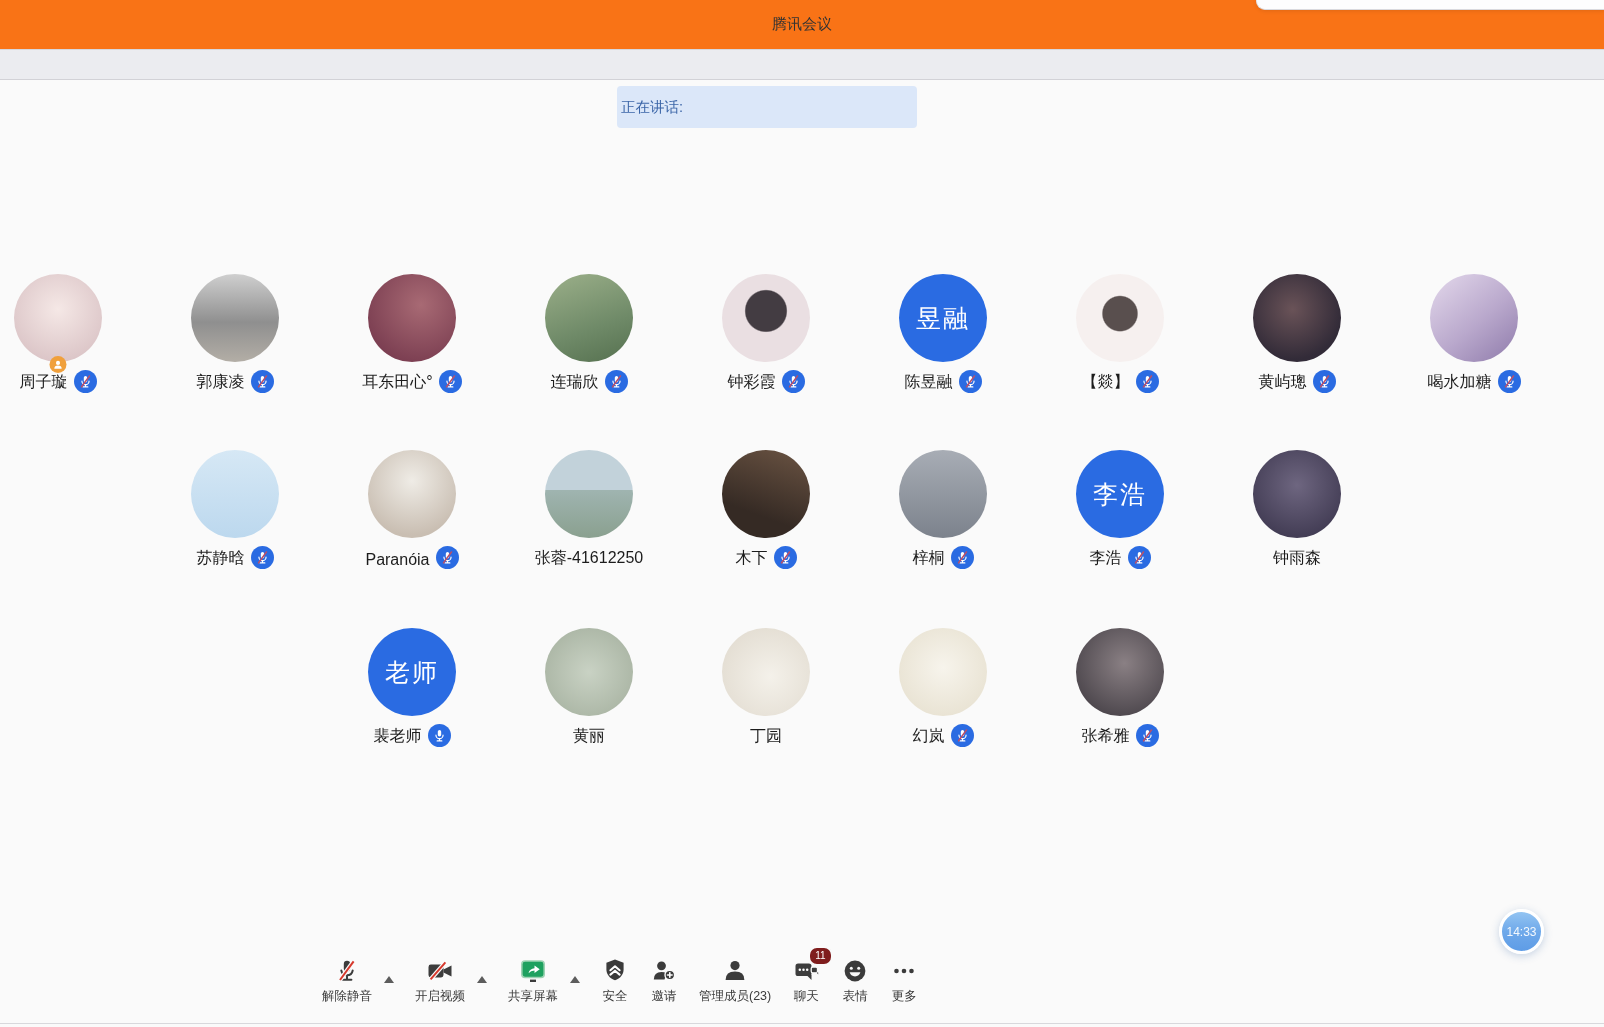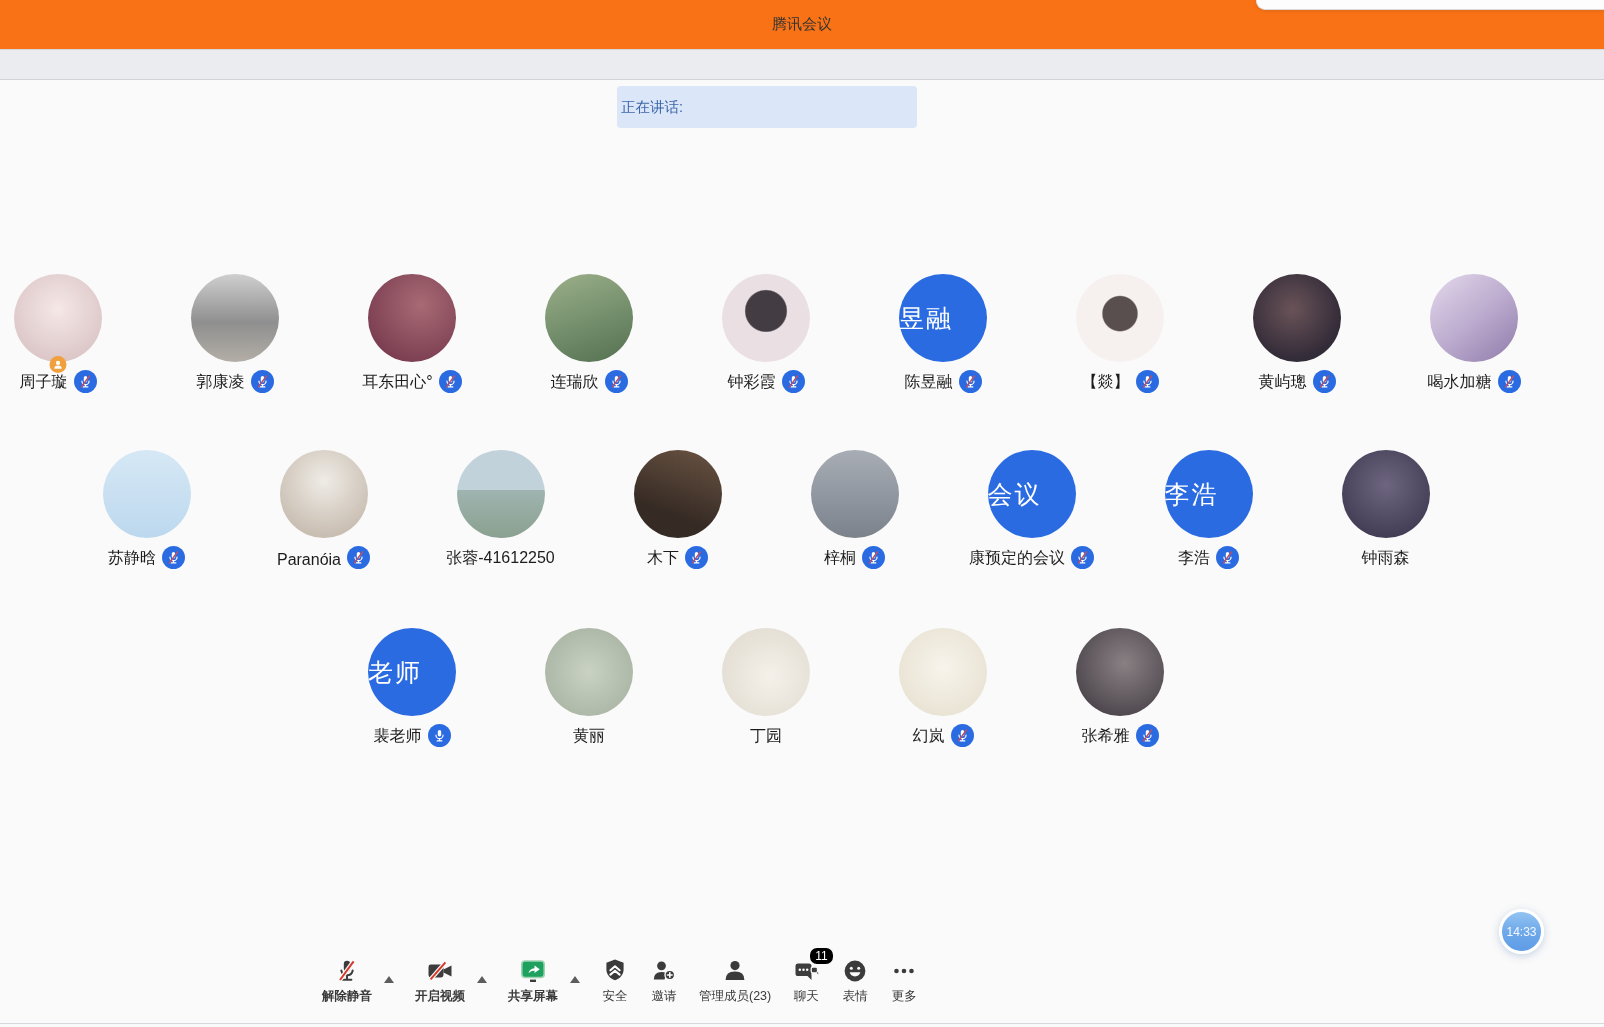--- a/index.html
+++ b/index.html
@@ -17,43 +17,43 @@
 
   
   .banner{position:absolute;top:86px;left:617px;width:300px;height:42px;background:#dbe7f9;
     border-radius:4px;display:flex;align-items:center;padding-left:4px;box-sizing:border-box;
     font-size:14.5px;color:#3c66a8;}
 
   
   .p-row{position:absolute;left:0;right:0;display:flex;justify-content:center;transform:translateX(-36px);}
   .cell{width:177px;display:flex;flex-direction:column;align-items:center;}
   .avatar{position:relative;width:88px;height:88px;border-radius:50%;background:#ddd;flex:none;
-    display:flex;align-items:center;justify-content:flex-start;}
+    display:flex;align-items:center;justify-content:center;}
   .avatar-blue{background:#2a6be2 !important;}
   .avatar-text{display:none;color:#fff;font-size:25px;letter-spacing:2px;white-space:nowrap;}
   .avatar-blue .avatar-text{display:block;}
   .host-badge{position:absolute;left:50%;bottom:-11px;transform:translateX(-50%);
     width:17px;height:17px;border-radius:50%;background:#f0a03c;display:flex;align-items:center;justify-content:center;}
   .host-badge svg{width:11px;height:11px;}
   .name-row{margin-top:7px;display:flex;align-items:flex-end;gap:6px;height:24px;}
   .pname{font-size:16px;color:#1c1c1c;white-space:nowrap;}
   .mic{width:23px;height:23px;border-radius:50%;background:#2a6be2;flex:none;
     display:flex;align-items:center;justify-content:center;}
   .mic svg{width:17px;height:17px;}
 
   
   .toolbar{position:absolute;left:322px;bottom:22px;display:flex;align-items:flex-end;gap:21px;}
-  .tb-group{display:flex;align-items:flex-end;gap:12px;font-weight:bold;}
+  .tb-group{display:flex;align-items:flex-end;gap:12px;}
   .tb-item{display:flex;flex-direction:column;align-items:center;gap:3px;cursor:pointer;}
   .tb-icon{height:30px;display:flex;align-items:flex-end;justify-content:center;position:relative;}
   .tb-icon svg{width:28px;height:28px;display:block;}
   .tb-label{font-size:12.5px;color:#3a3a3a;white-space:nowrap;}
   .tb-arrow{width:0;height:0;border-left:5px solid transparent;border-right:5px solid transparent;
     border-bottom:7px solid #5c5c5c;margin-bottom:22px;}
-  .chat-badge{position:absolute;top:-9px;left:16px;background:#000000;color:#fff;font-size:12px;
+  .chat-badge{position:absolute;top:-9px;left:16px;background:#7f1d1d;color:#fff;font-size:10px;
     line-height:14px;padding:1px 5px;border-radius:9px;border:2px solid #fafafa;}
 
   
   .timer{position:absolute;left:1499px;top:909px;width:45px;height:45px;border-radius:50%;
     border:3px solid #fff;box-sizing:border-box;cursor:pointer;
     background:linear-gradient(180deg,#93c4f2 0%,#6fa9ea 50%,#5e9ce6 100%);
     box-shadow:0 2px 8px rgba(40,90,160,.25);
     display:flex;align-items:center;justify-content:center;
     font-size:12px;color:rgba(255,255,255,.92);}
 
@@ -297,37 +297,20 @@
         </span>
       </div>
     </div>
         <div class="cell">
       <div class="avatar" style="background:linear-gradient(180deg,#a8adb5,#7c828c)">
         
         
       </div>
       <div class="name-row">
         <span class="pname">梓桐</span>
-        <span class="mic">
-          <svg viewBox="0 0 24 24">
-            <rect x="9.6" y="4.2" width="4.8" height="9.2" rx="2.4" fill="#fff"></rect>
-            <path d="M7 11.5a5 5 0 0 0 10 0" fill="none" stroke="#fff" stroke-width="1.7" stroke-linecap="round"></path>
-            <path d="M12 16.5v3.2M8.7 19.7h6.6" fill="none" stroke="#fff" stroke-width="1.7" stroke-linecap="round"></path>
-            <line class="slash" x1="6.5" y1="19.5" x2="17.6" y2="4.2" stroke="#b8506a" stroke-width="2.2" stroke-linecap="round"></line>
-          </svg>
-        </span>
-      </div>
-    </div>
-        <div class="cell">
-      <div class="avatar avatar-blue">
-        <span class="avatar-text">会议</span>
-
-      </div>
-      <div class="name-row">
-        <span class="pname">康预定的会议</span>
         <span class="mic">
           <svg viewBox="0 0 24 24">
             <rect x="9.6" y="4.2" width="4.8" height="9.2" rx="2.4" fill="#fff"></rect>
             <path d="M7 11.5a5 5 0 0 0 10 0" fill="none" stroke="#fff" stroke-width="1.7" stroke-linecap="round"></path>
             <path d="M12 16.5v3.2M8.7 19.7h6.6" fill="none" stroke="#fff" stroke-width="1.7" stroke-linecap="round"></path>
             <line class="slash" x1="6.5" y1="19.5" x2="17.6" y2="4.2" stroke="#b8506a" stroke-width="2.2" stroke-linecap="round"></line>
           </svg>
         </span>
       </div>
     </div>

